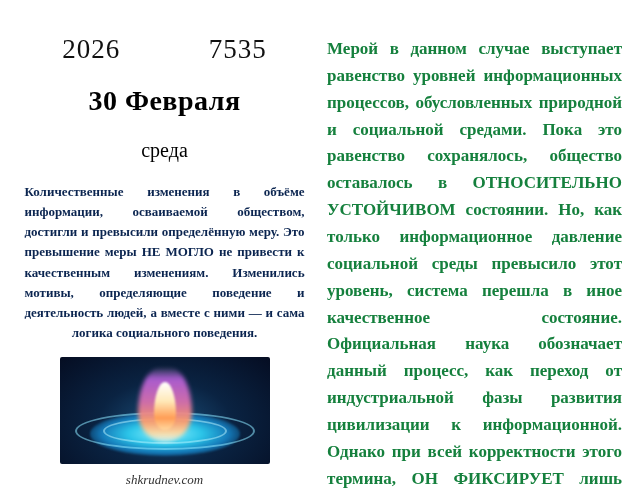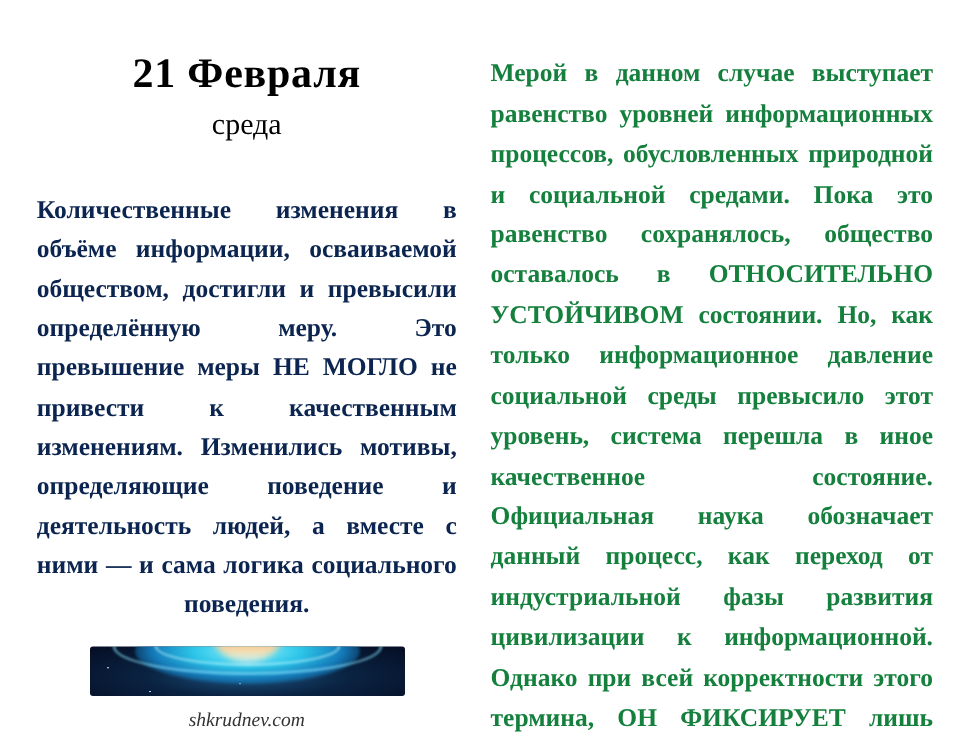--- a/index.html
+++ b/index.html
@@ -56,33 +56,33 @@
     font-size: 28px;
     font-weight: bold;
     color: #000000;
     margin-top: 14px;
     letter-spacing: 0.5px;
   }
   .weekday {
     font-family: "Liberation Serif", serif;
     font-size: 20px;
     color: #000000;
-    margin-top: 6px;
+    margin-top: 22px;
     margin-bottom: 8px;
   }
 
   .left-text {
     font-family: "Liberation Serif", serif;
-    font-size: 17px;
+    font-size: 13px;
     font-weight: bold;
     color: #0b2550;
     text-align: justify;
     text-align-last: center;
     line-height: 1.55;
-    margin-top: 24px;
+    margin-top: 12px;
     width: 280px;
     hyphens: none;
   }
 
   .image-wrap {
     margin-top: 14px;
     width: 210px;
     height: 118px;
     position: relative;
     overflow: hidden;
@@ -182,22 +182,26 @@
     margin-top: 10px;
   }
 </style>
 </head>
 <body>
 
 <div class="page">
 
   <div class="left-col">
 
-
-    <div class="date-main">21 Февраля</div>
+    <div class="years">
+      <div class="year">2026</div>
+      <div class="year">7535</div>
+    </div>
+
+    <div class="date-main">30 Февраля</div>
     <div class="weekday">среда</div>
 
     <div class="left-text">Количественные изменения в объёме информации, осваиваемой обществом, достигли и превысили определённую меру. Это превышение меры НЕ МОГЛО не привести к качественным изменениям. Изменились мотивы, определяющие поведение и деятельность людей, а вместе с ними — и сама логика социального поведения.</div>
 
     <div class="image-wrap">
       <div class="stars"></div>
       <div class="glow-pool"></div>
       <div class="ring"></div>
       <div class="ring r2"></div>
       <div class="column-beam"></div>

